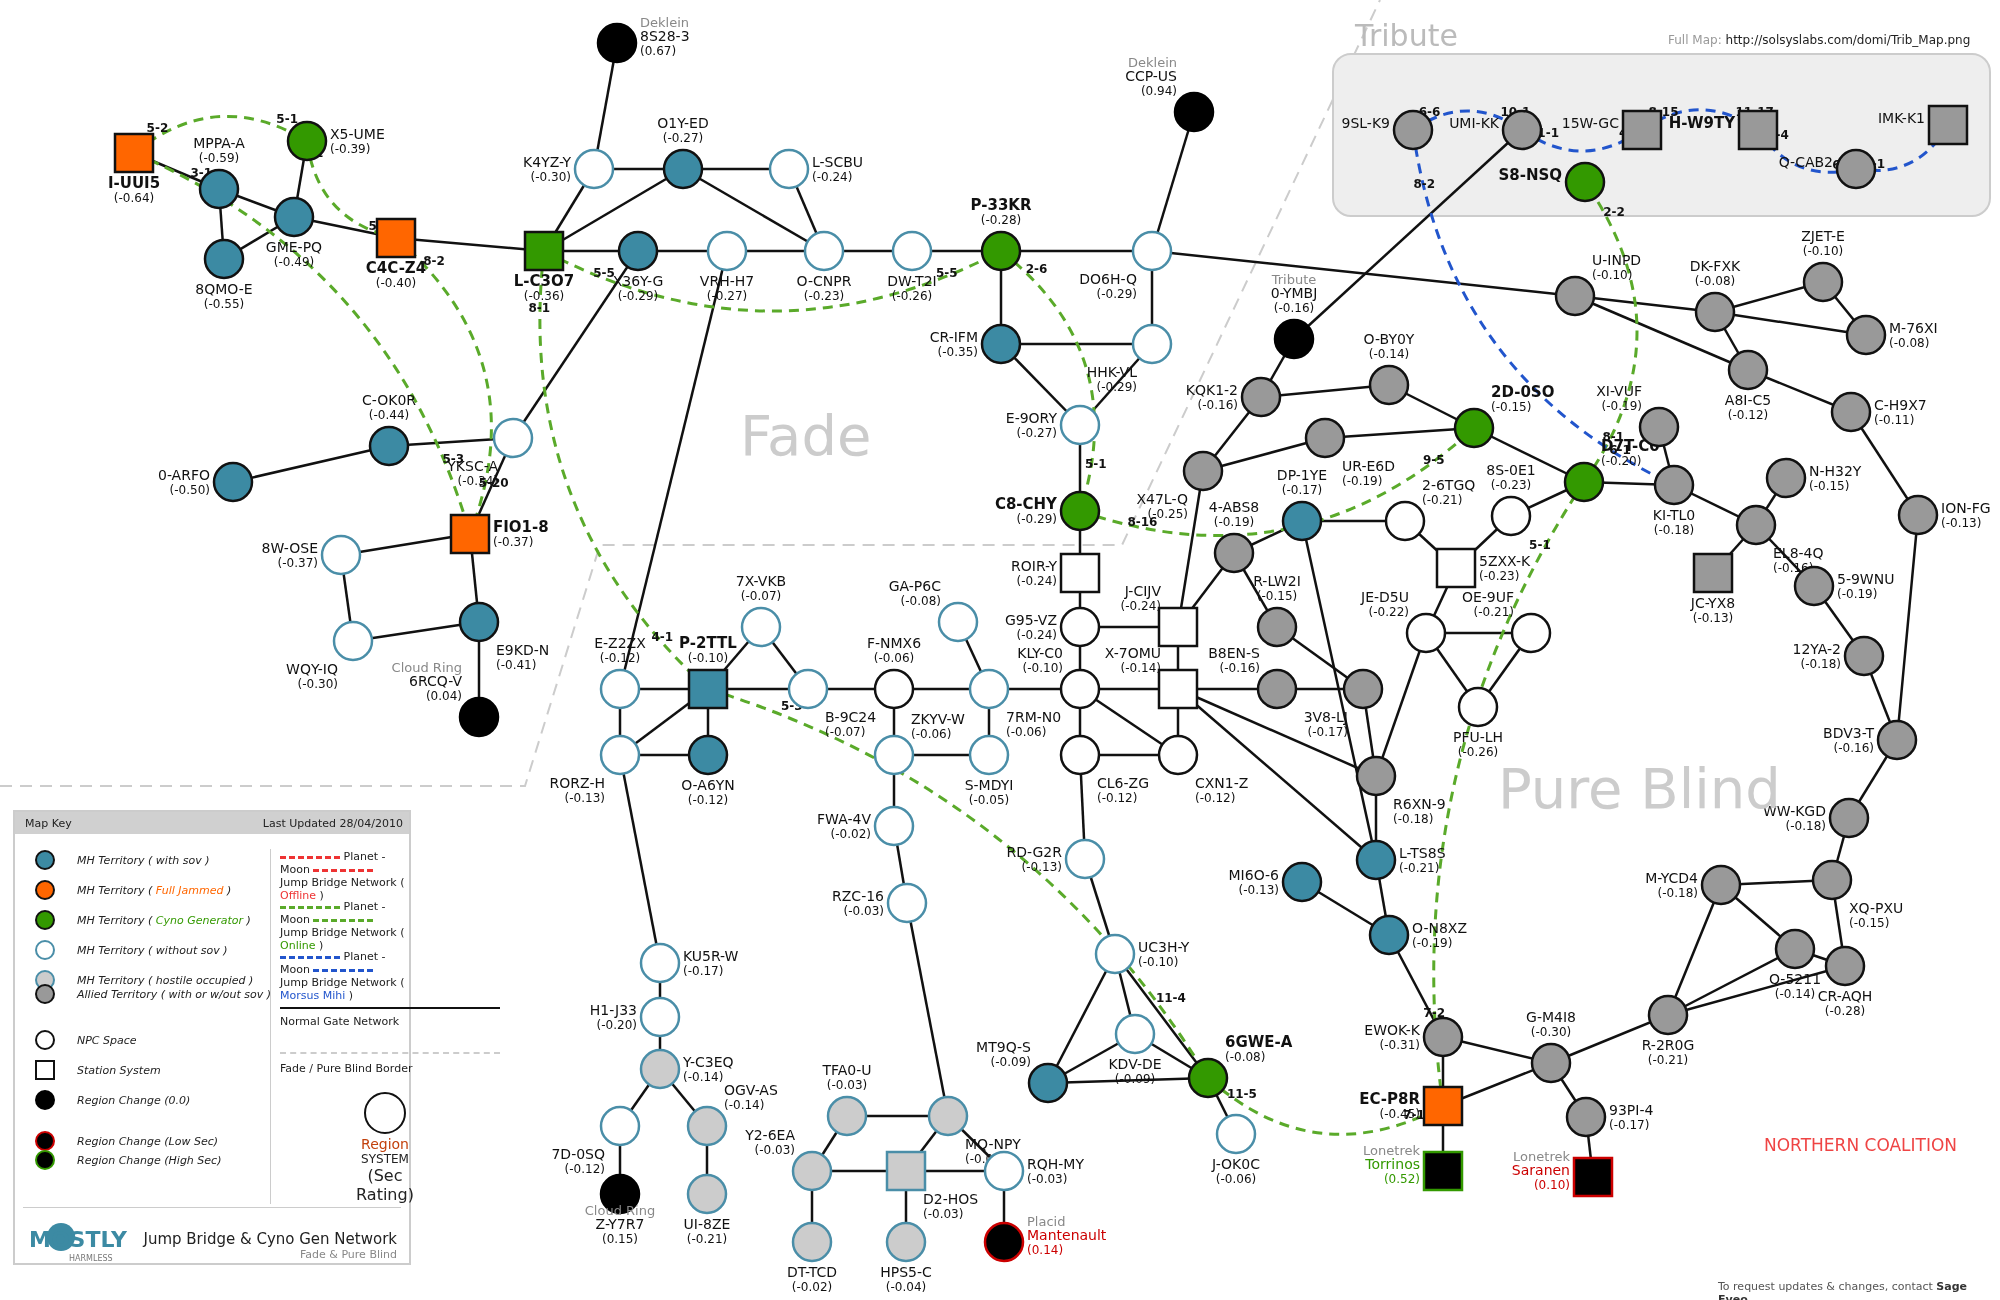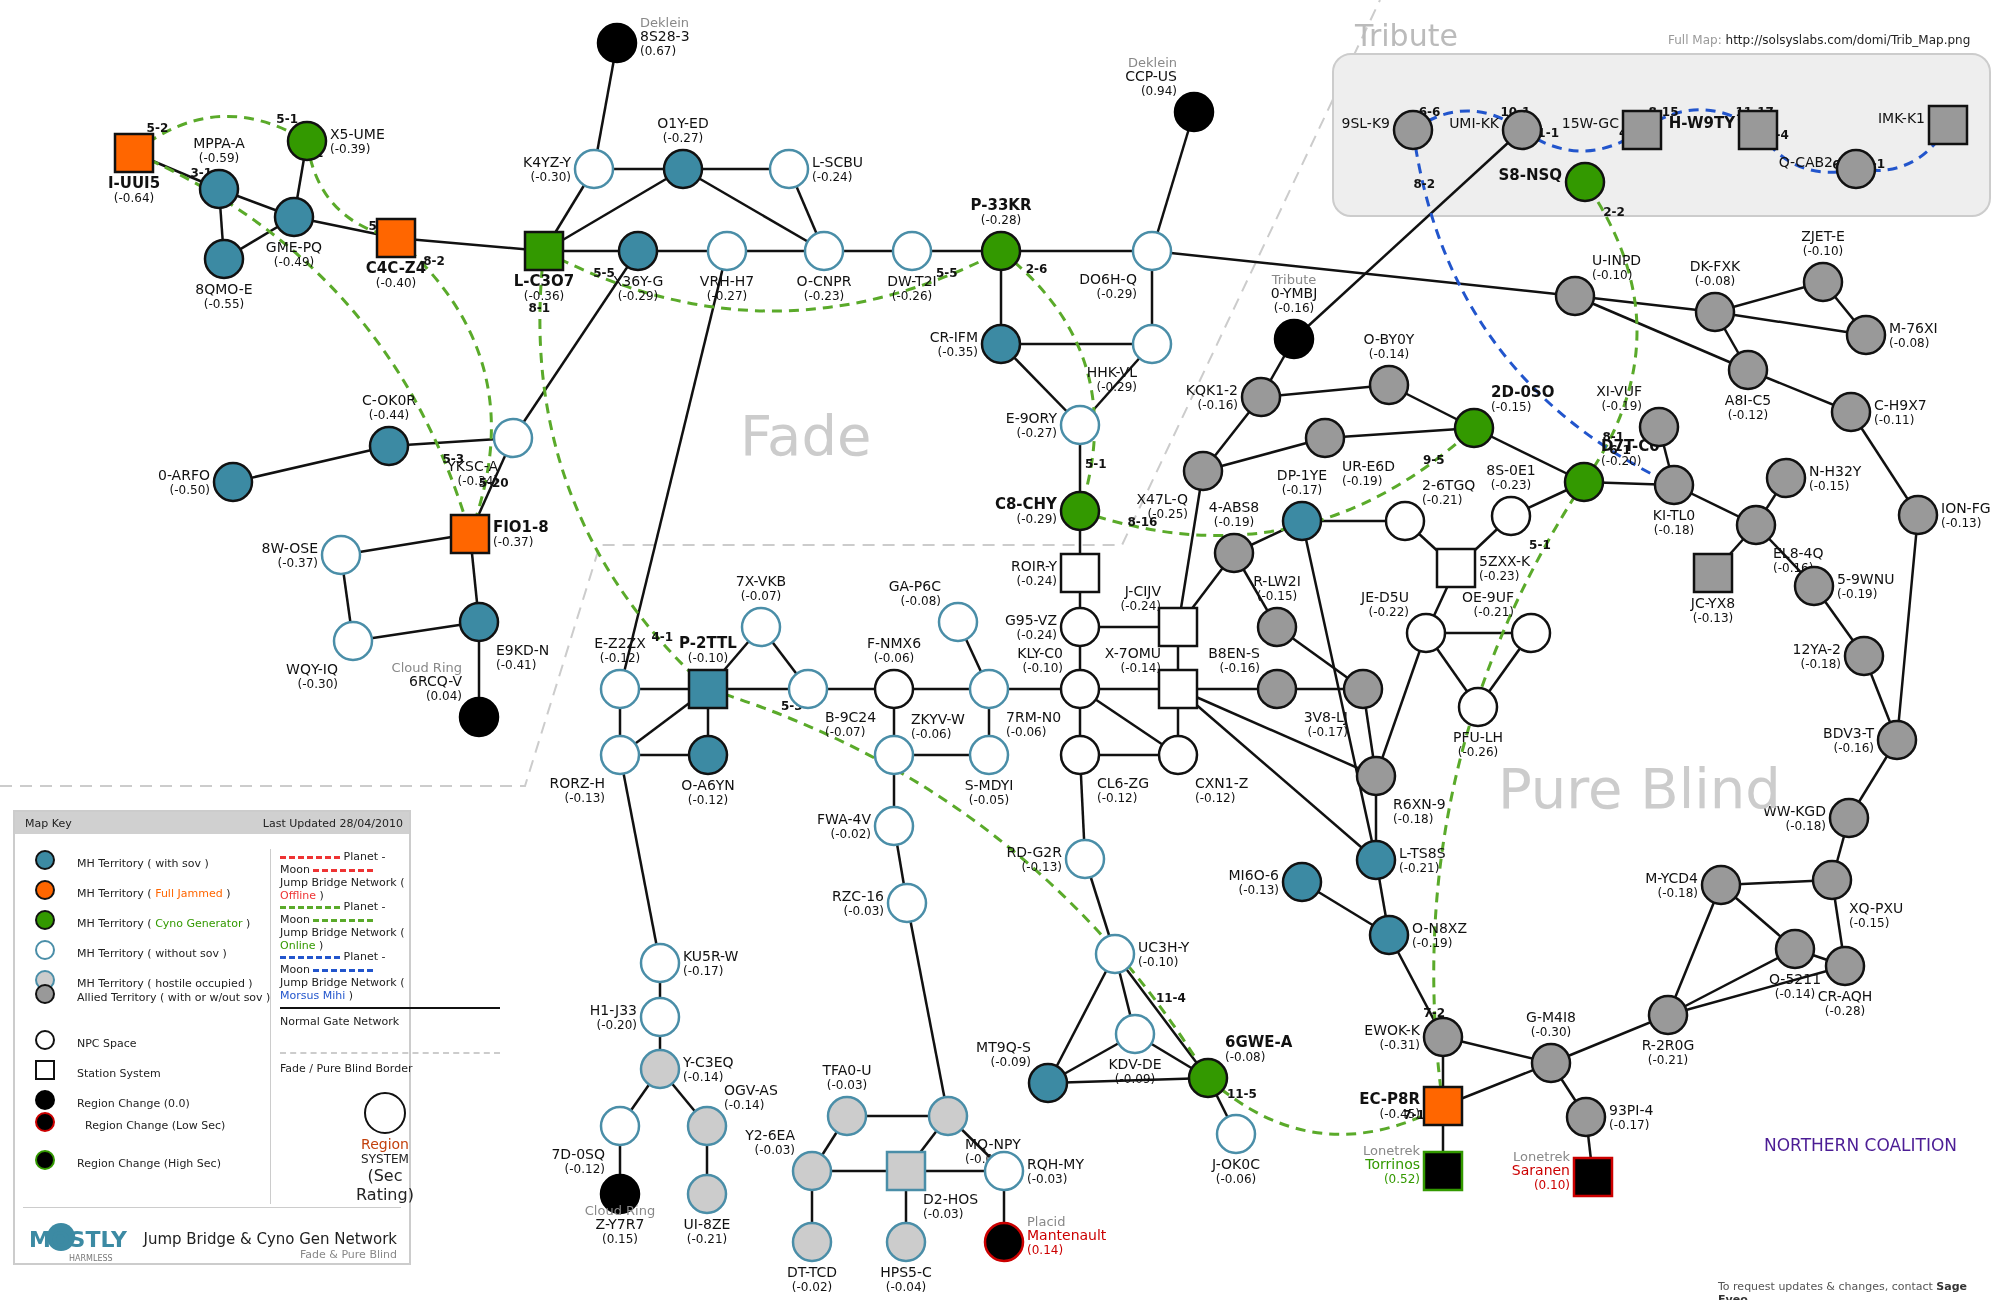--- a/index.html
+++ b/index.html
@@ -9,31 +9,31 @@
   .lbl-bold{font-weight:bold;font-size:15px;}
   .sec{font-size:12px;fill:#111;}
   .region-sm{font-size:13px;fill:#888;}
   .jb-lbl{font-size:12px;font-weight:bold;fill:#111;}
   .big-region{font-size:56px;fill:#ccc;font-family:"DejaVu Sans",sans-serif;}
   .trib-title{font-size:30px;fill:#bbb;font-family:"DejaVu Sans",sans-serif;}
   .fullmap{position:absolute;left:1668px;top:33px;font-size:12px;color:#999;}
   .fullmap b{color:#222;font-weight:normal;}
   .legend{position:absolute;left:13px;top:810px;width:398px;height:455px;border:2px solid #ccc;background:#fff;box-sizing:border-box;}
   .legend-head{background:#d0d0d0;height:22px;display:flex;justify-content:space-between;align-items:center;padding:0 6px 0 10px;font-size:11px;color:#222;}
-  .lg-row{position:absolute;left:20px;display:flex;align-items:flex-end;font-size:11px;color:#222;}
+  .lg-row{position:absolute;left:20px;display:flex;align-items:center;font-size:11px;color:#222;font-style:italic;}
   .lg-sym{width:20px;height:20px;border-radius:50%;box-sizing:border-box;border:2px solid #111;margin-right:22px;flex:none;}
   .lg-sq{border-radius:0;}
   .lg-right{position:absolute;left:265px;font-size:11px;color:#222;}
   .dash{display:inline-block;width:60px;border-top:3px dashed;vertical-align:middle;}
   .vline{position:absolute;left:255px;top:37px;width:1px;height:355px;background:#ccc;}
   .hline{position:absolute;left:8px;right:8px;top:395px;height:1px;background:#ccc;}
   .footer-title{position:absolute;right:12px;top:418px;font-size:15px;color:#222;text-align:right;}
   .footer-sub{font-size:11px;color:#888;}
   .logo{position:absolute;left:10px;top:405px;width:120px;height:48px;}
-  .bff{position:absolute;left:1764px;top:1135px;color:#4c1d95;text-align:center;}
+  .bff{position:absolute;left:1764px;top:1135px;color:#ef4444;text-align:center;}
   .bff .nc{font-size:17px;letter-spacing:0;}
   .bff .big{font-size:66px;line-height:60px;}
   .contact{position:absolute;left:1718px;top:1280px;font-size:11px;color:#555;}
   .contact b{color:#333;}
 </style>
 </head>
 <body>
 
 <svg id="map" width="2000" height="1300">
   <g id="borders">
@@ -939,21 +939,21 @@
         <span>NPC Space</span>
       </div>
       <div class="lg-row" style="top: 248px;">
         <div class="lg-sym lg-sq" style="background: rgb(255, 255, 255); border-color: rgb(17, 17, 17);"></div>
         <span>Station System</span>
       </div>
       <div class="lg-row" style="top: 278px;">
         <div class="lg-sym" style="background: rgb(0, 0, 0); border-color: rgb(0, 0, 0);"></div>
         <span>Region Change (0.0)</span>
       </div>
-      <div class="lg-row" style="top: 300px; gap: 8px;">
+      <div class="lg-row" style="top: 319px;">
         <div class="lg-sym" style="background: rgb(0, 0, 0); border-color: rgb(204, 0, 0);"></div>
         <span>Region Change (Low Sec)</span>
       </div>
       <div class="lg-row" style="top: 338px;">
         <div class="lg-sym" style="background: rgb(0, 0, 0); border-color: rgb(51, 153, 0);"></div>
         <span>Region Change (High Sec)</span>
       </div>
     </div>
   <div class="vline"></div>
 

